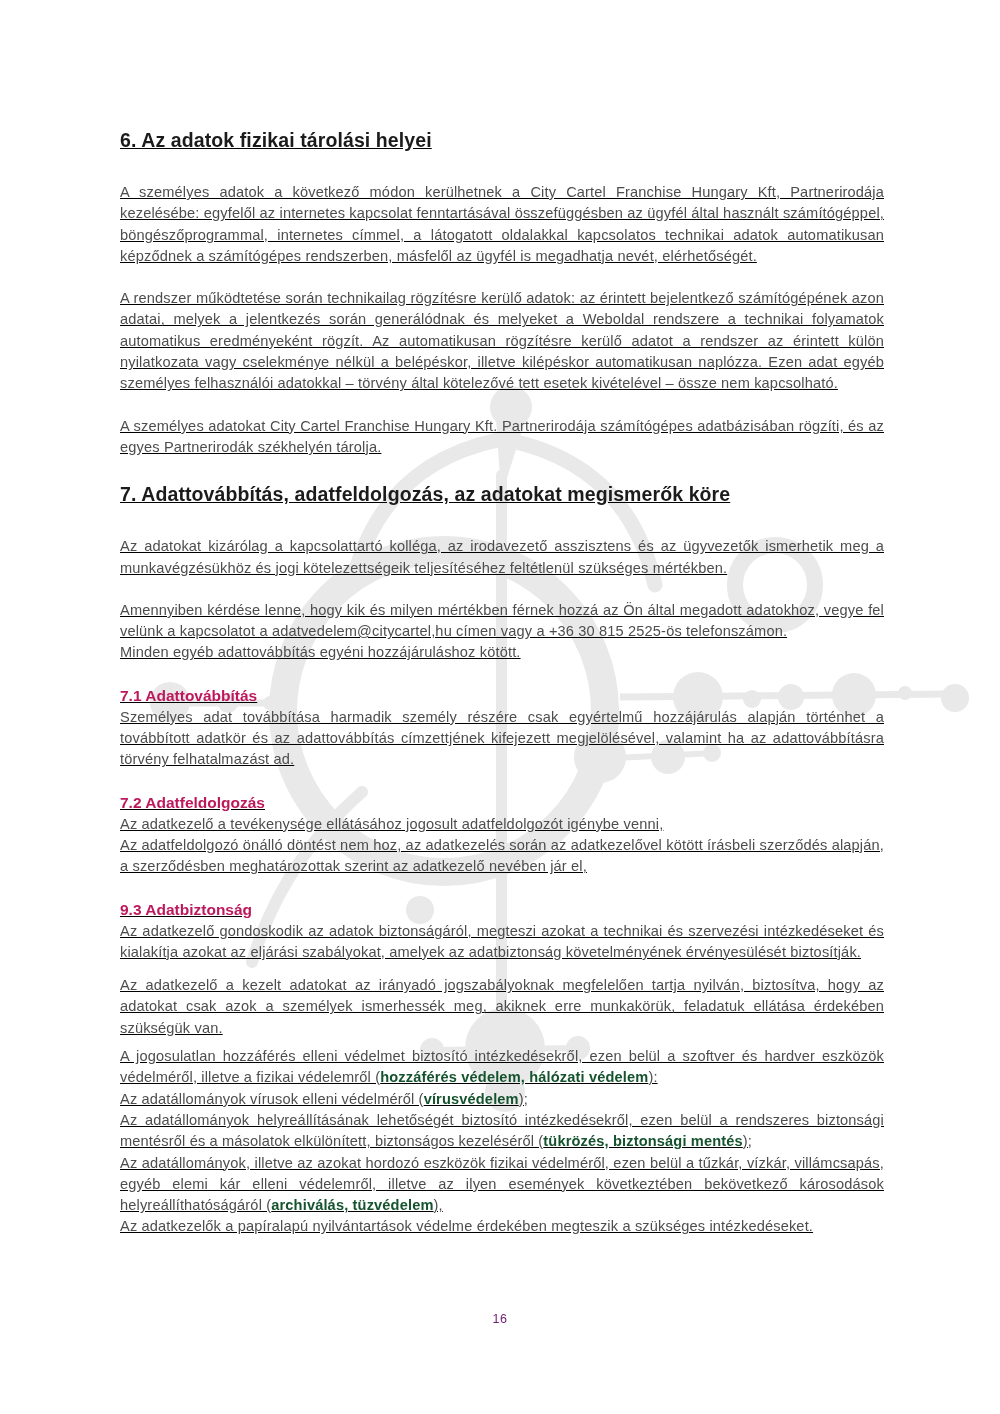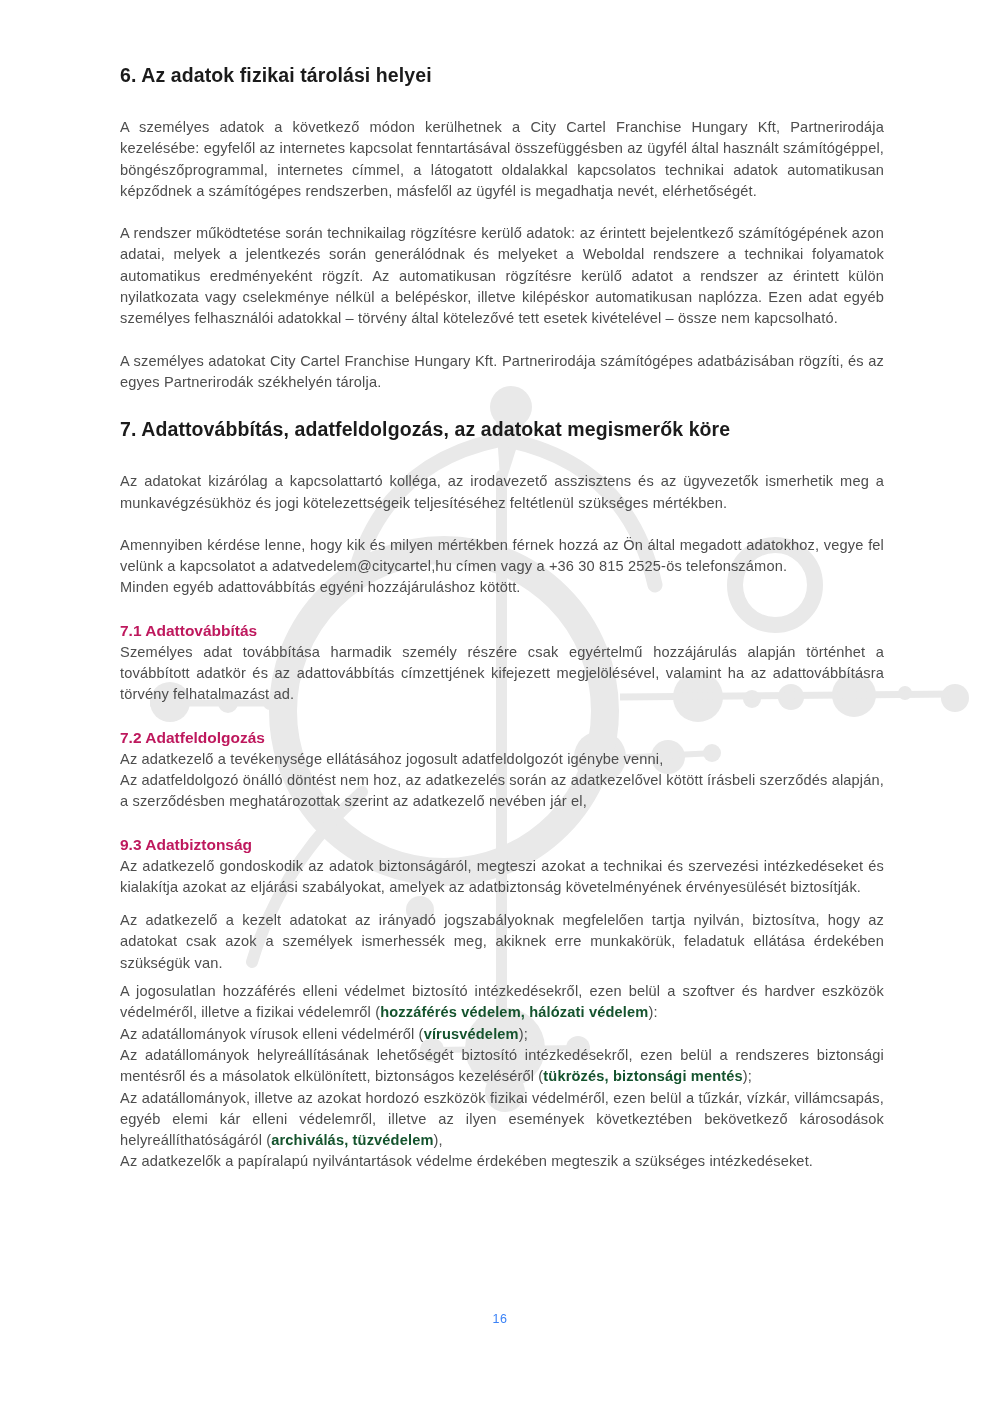--- a/index.html
+++ b/index.html
@@ -14,21 +14,22 @@
   .wm{
     position:absolute;
     left:0; top:0;
     width:1000px; height:1414px;
     z-index:0;
     pointer-events:none;
   }
   .content{
     position:relative;
     z-index:1;
-    padding:39px 116px 0 120px;
+    padding:104px 116px 0 120px;
+    text-decoration:underline;
   }
   .content p, .content h1, .content h2{
     padding:0;
   }
   .blk-h1{
     font-size:19.5px;
     line-height:25px;
     font-weight:800;
     color:#1b1b1b;
     letter-spacing:0.1px;
@@ -56,21 +57,21 @@
     font-weight:700;
     color:#14532d;
   }
   .page-number{
     position:absolute;
     z-index:1;
     left:0; right:0;
     top:1312px;
     text-align:center;
     font-size:12.5px;
-    color:#3b82f6;
+    color:#701a75;
     letter-spacing:0.5px;
   }
 </style>
 </head>
 <body>
 
 <div class="page">
 
   <svg class="wm" viewBox="0 0 1000 1414" xmlns="http://www.w3.org/2000/svg" aria-hidden="true">
     <g fill="#e9e9e9" stroke="none">

